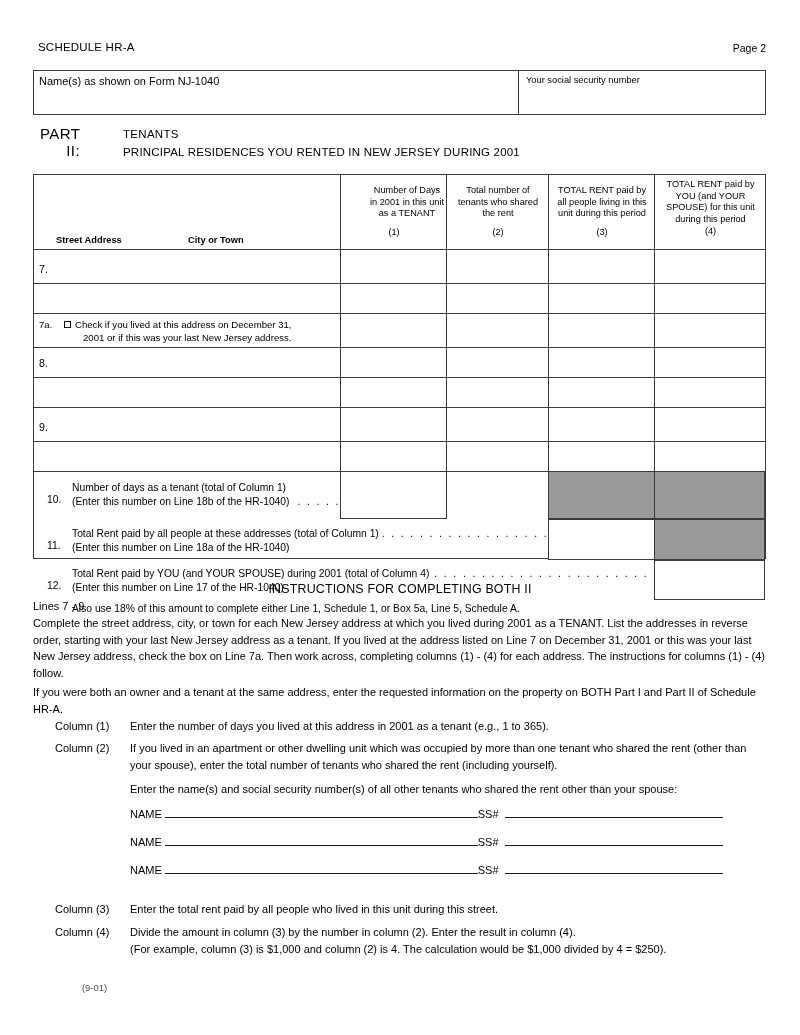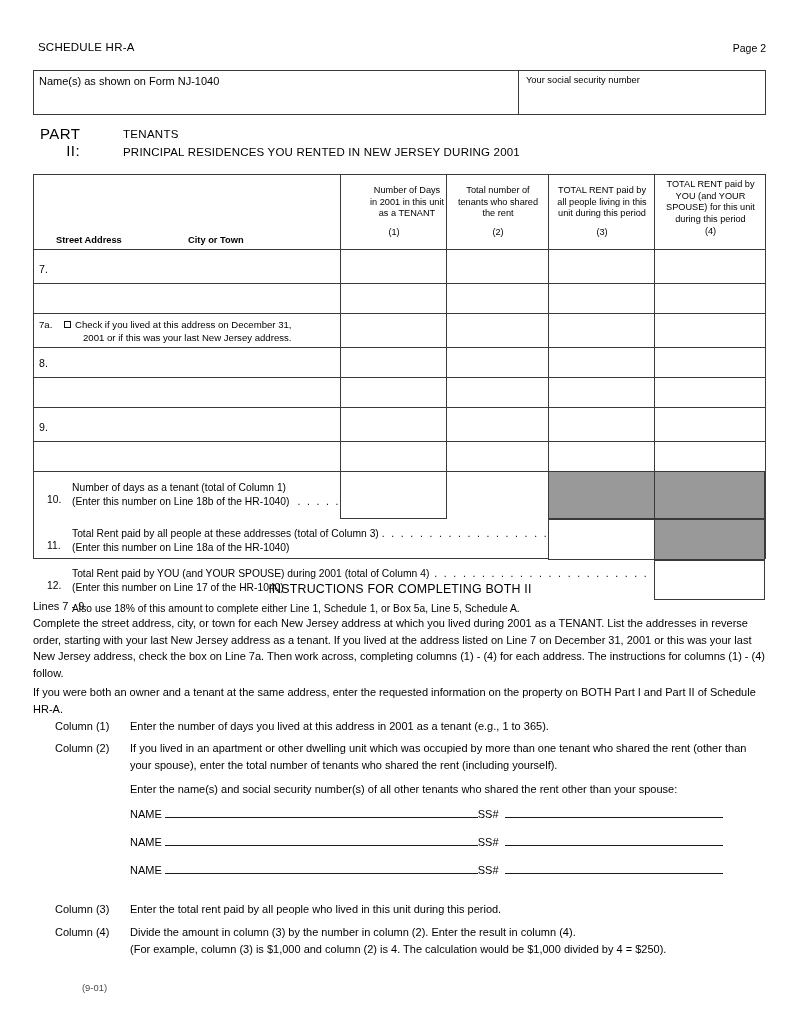--- a/index.html
+++ b/index.html
@@ -352,21 +352,21 @@
         <span class="dots" style="margin-left:5px;">. . . . . . .</span>
       </div>
     </div>
     <div class="entrybox" style="left:306px; top:296px; width:107px; height:48px;"></div>
     <div class="shaded" style="left:514px; top:296px; width:107px; height:48px;"></div>
     <div class="shaded" style="left:620px; top:296px; width:111px; height:48px;"></div>
 
     <div class="sumline" style="left:13px; top:352px; width:500px;">
       <span class="num">11.</span>
       <span class="body">
-        <span>Total Rent paid by all people at these addresses (total of Column 3)</span><span class="dots" style="margin-left:3px;">. . . . . . . . . . . . . . . . . . . . . . . .</span>
+        <span>Total Rent paid by all people at these addresses (total of Column 1)</span><span class="dots" style="margin-left:3px;">. . . . . . . . . . . . . . . . . . . . . . . .</span>
       </span>
       <div style="position:absolute; left:25px; top:14px; white-space:nowrap;">
         <span>(Enter this number on Line 18a of the HR-1040)</span>
       </div>
     </div>
     <div class="entrybox" style="left:514px; top:344px; width:107px; height:41px;"></div>
     <div class="shaded" style="left:620px; top:344px; width:111px; height:41px;"></div>
 
     <div class="sumline" style="left:13px; top:392px; width:620px;">
       <span class="num">12.</span>
@@ -409,21 +409,21 @@
   <div class="nameline" style="left:130px; top:834px;">
     <span>NAME</span><span class="rule" style="width:313px; margin-left:3px;"></span><span>SS#</span><span class="rule" style="width:218px; margin-left:6px;"></span>
   </div>
 
   <div class="nameline" style="left:130px; top:862px;">
     <span>NAME</span><span class="rule" style="width:313px; margin-left:3px;"></span><span>SS#</span><span class="rule" style="width:218px; margin-left:6px;"></span>
   </div>
 
   <div class="colitem" style="left:55px; top:901px; width:711px;">
     <span class="clabel">Column (3)</span>
-    <span class="ctext" style="width:636px; display:block;">Enter the total rent paid by all people who lived in this unit during this period.</span>
+    <span class="ctext" style="width:636px; display:block;">Enter the total rent paid by all people who lived in this unit during this street.</span>
   </div>
 
   <div class="colitem" style="left:55px; top:924px; width:711px;">
     <span class="clabel">Column (4)</span>
     <span class="ctext" style="width:680px; display:block; white-space:pre-line;">Divide the amount in column (3) by the number in column (2).  Enter the result in column (4).
 (For example, column (3) is $1,000 and column (2) is 4.  The calculation would be $1,000 divided by 4 = $250).</span>
   </div>
 
   <div class="footer-code">(9-01)</div>
 

